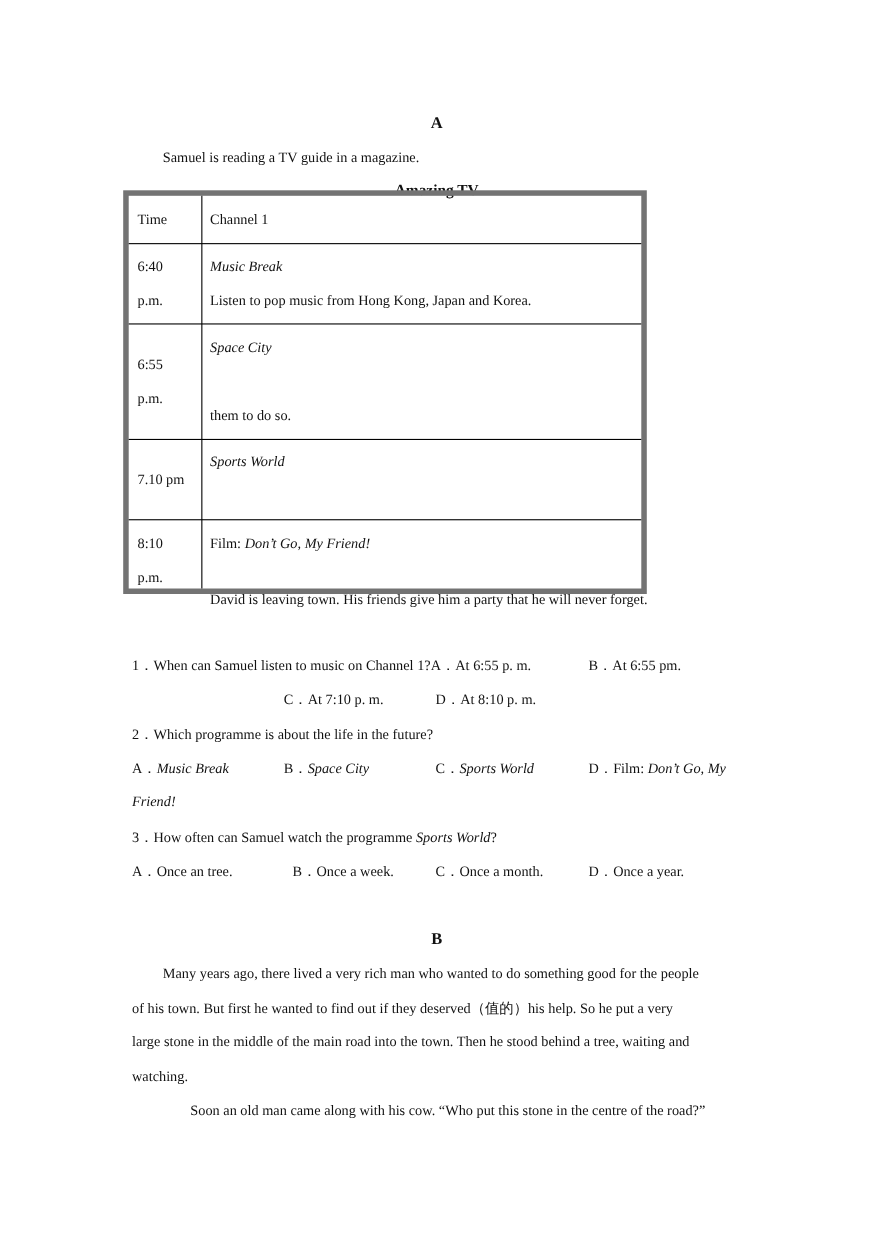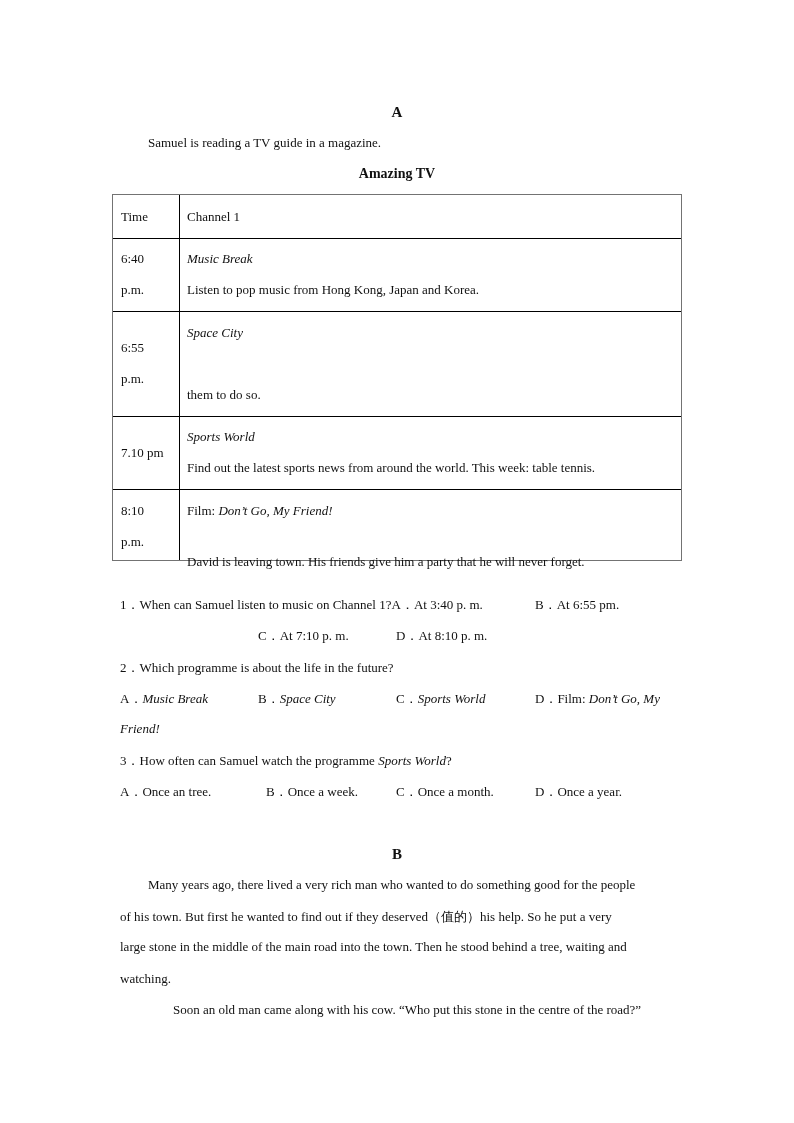--- a/index.html
+++ b/index.html
@@ -9,22 +9,22 @@
     color: #111111; font-size: 13px;
   }
   .abs { position: absolute; white-space: nowrap; }
   .center { left: 0; width: 794px; text-align: center; }
   .it { font-style: italic; }
   .section-letter { font-size: 15px; font-weight: bold; }
   .tv-title { font-size: 14px; font-weight: bold; }
 
   
   .tv-table {
-    position: absolute; left: 112px; top: 194px; width: 570px; height: 367px;
-    border: 1px solid #737373; box-sizing: border-box;
+    position: absolute; left: 112px; top: 173px; width: 476px; height: 367px;
+    border: 5px solid #737373; box-sizing: border-box;
   }
   .vline { position: absolute; left: 66px; top: 0; bottom: 0; width: 1px; background: #000; }
   .hline { position: absolute; left: 0; right: 0; height: 1px; background: #000; }
   .cell { position: absolute; white-space: nowrap; font-size: 13px; }
   .tcol { left: 8px; }
   .ccol { left: 74px; }
 
   .q { font-size: 13px; }
   .para { font-size: 13px; }
 </style>
@@ -50,30 +50,29 @@
   <div class="cell ccol it" style="top:56px;">Music Break</div>
   <div class="cell ccol" style="top:87px;">Listen to pop music from Hong Kong, Japan and Korea.</div>
 
   <div class="cell tcol" style="top:145px;">6:55</div>
   <div class="cell tcol" style="top:176px;">p.m.</div>
   <div class="cell ccol it" style="top:130px;">Space City</div>
   <div class="cell ccol" style="top:192px;">them to do so.</div>
 
   <div class="cell tcol" style="top:250px;">7.10 pm</div>
   <div class="cell ccol it" style="top:234px;">Sports World</div>
-  <div class="cell ccol" style="top:265px;">Find out the latest sports news from around the world. This week: table tennis.</div>
 
   <div class="cell tcol" style="top:308px;">8:10</div>
   <div class="cell tcol" style="top:339px;">p.m.</div>
   <div class="cell ccol" style="top:308px;"><span>Film: </span><span class="it">Don’t Go, My Friend!</span></div>
   <div class="cell ccol" style="top:339px;margin-top:20px;">David is leaving town. His friends give him a party that he will never forget.</div>
 </div>
 
 <div class="abs q" style="left:120px; top:596px;">
-  <span>1．</span><span>When can Samuel listen to music on Channel 1?</span><span>A．</span><span>At 3:40 p. m.</span>
+  <span>1．</span><span>When can Samuel listen to music on Channel 1?</span><span>A．</span><span>At 6:55 p. m.</span>
 </div>
 <div class="abs q" style="left:535px; top:596px;">
   <span>B．</span><span>At 6:55 pm.</span>
 </div>
 <div class="abs q" style="left:258px; top:627px;">
   <span>C．</span><span>At 7:10 p. m.</span>
 </div>
 <div class="abs q" style="left:396px; top:627px;">
   <span>D．</span><span>At 8:10 p. m.</span>
 </div>

